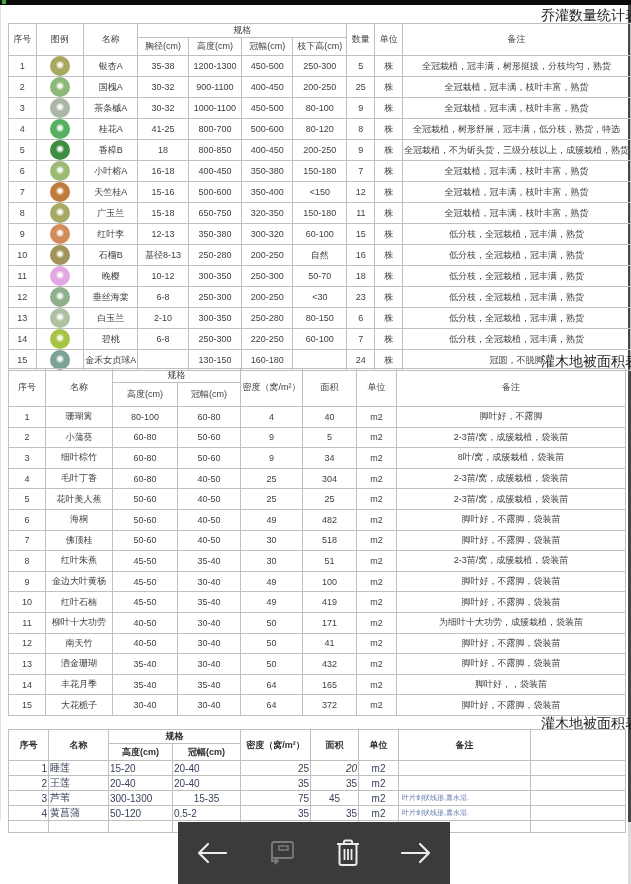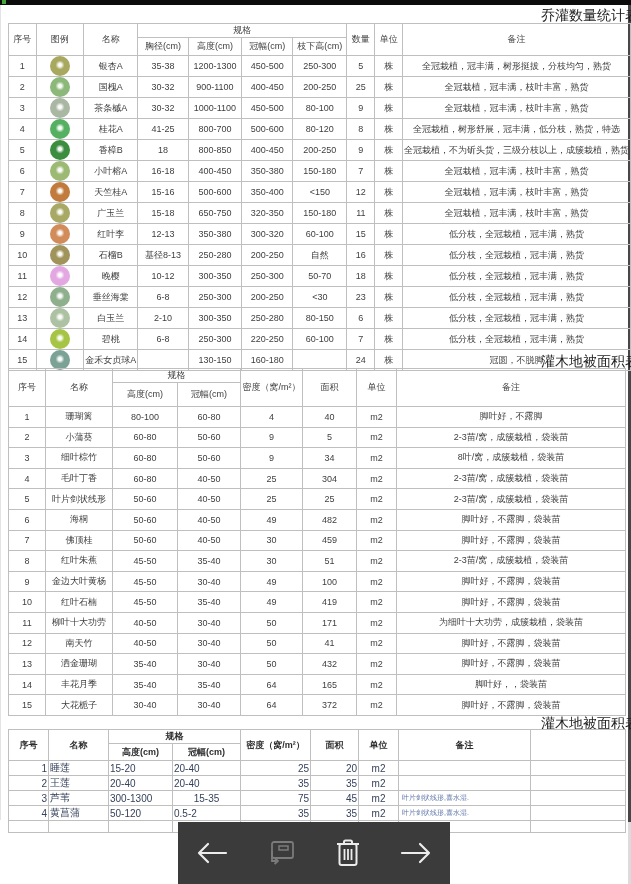--- a/index.html
+++ b/index.html
@@ -336,21 +336,21 @@
             <td>毛叶丁香</td>
             <td>60-80</td>
             <td>40-50</td>
             <td>25</td>
             <td>304</td>
             <td>m2</td>
             <td>2-3苗/窝，成簇栽植，袋装苗</td>
           </tr>
           <tr>
             <td>5</td>
-            <td>叶片剑状线形</td>
+            <td>花叶美人蕉</td>
             <td>50-60</td>
             <td>40-50</td>
             <td>25</td>
             <td>25</td>
             <td>m2</td>
             <td>2-3苗/窝，成簇栽植，袋装苗</td>
           </tr>
           <tr>
             <td>6</td>
             <td>海桐</td>
@@ -360,21 +360,21 @@
             <td>482</td>
             <td>m2</td>
             <td>脚叶好，不露脚，袋装苗</td>
           </tr>
           <tr>
             <td>7</td>
             <td>佛顶桂</td>
             <td>50-60</td>
             <td>40-50</td>
             <td>30</td>
-            <td>459</td>
+            <td>518</td>
             <td>m2</td>
             <td>脚叶好，不露脚，袋装苗</td>
           </tr>
           <tr>
             <td>8</td>
             <td>红叶朱蕉</td>
             <td>45-50</td>
             <td>35-40</td>
             <td>30</td>
             <td>51</td>
@@ -485,21 +485,21 @@
             <th>冠幅(cm)</th>
           </tr>
         </thead>
         <tbody>
           <tr>
             <td style="text-align: right;">1</td>
             <td style="text-align: left;">睡莲</td>
             <td style="text-align: left;">15-20</td>
             <td style="text-align: left;">20-40</td>
             <td style="text-align: right;">25</td>
-            <td style="text-align: right;">20</td>
+            <td style="text-align: right; font-style: italic;">20</td>
             <td style="text-align: center;">m2</td>
             <td style="text-align: left;"></td>
             <td style="text-align: left;"></td>
           </tr>
           <tr>
             <td style="text-align: right;">2</td>
             <td style="text-align: left;">王莲</td>
             <td style="text-align: left;">20-40</td>
             <td style="text-align: left;">20-40</td>
             <td style="text-align: right;">35</td>
@@ -507,21 +507,21 @@
             <td style="text-align: center;">m2</td>
             <td style="text-align: left;"></td>
             <td style="text-align: left;"></td>
           </tr>
           <tr>
             <td style="text-align: right;">3</td>
             <td style="text-align: left;">芦苇</td>
             <td style="text-align: left;">300-1300</td>
             <td style="text-align: center;">15-35</td>
             <td style="text-align: right;">75</td>
-            <td style="text-align: right;">45</td>
+            <td style="">45</td>
             <td style="text-align: center;">m2</td>
             <td style="text-align: left;">叶片剑状线形,喜水湿.</td>
             <td style="text-align: left;"></td>
           </tr>
           <tr>
             <td style="text-align: right;">4</td>
             <td style="text-align: left;">黄菖蒲</td>
             <td style="text-align: left;">50-120</td>
             <td style="text-align: left;">0.5-2</td>
             <td style="text-align: right;">35</td>

